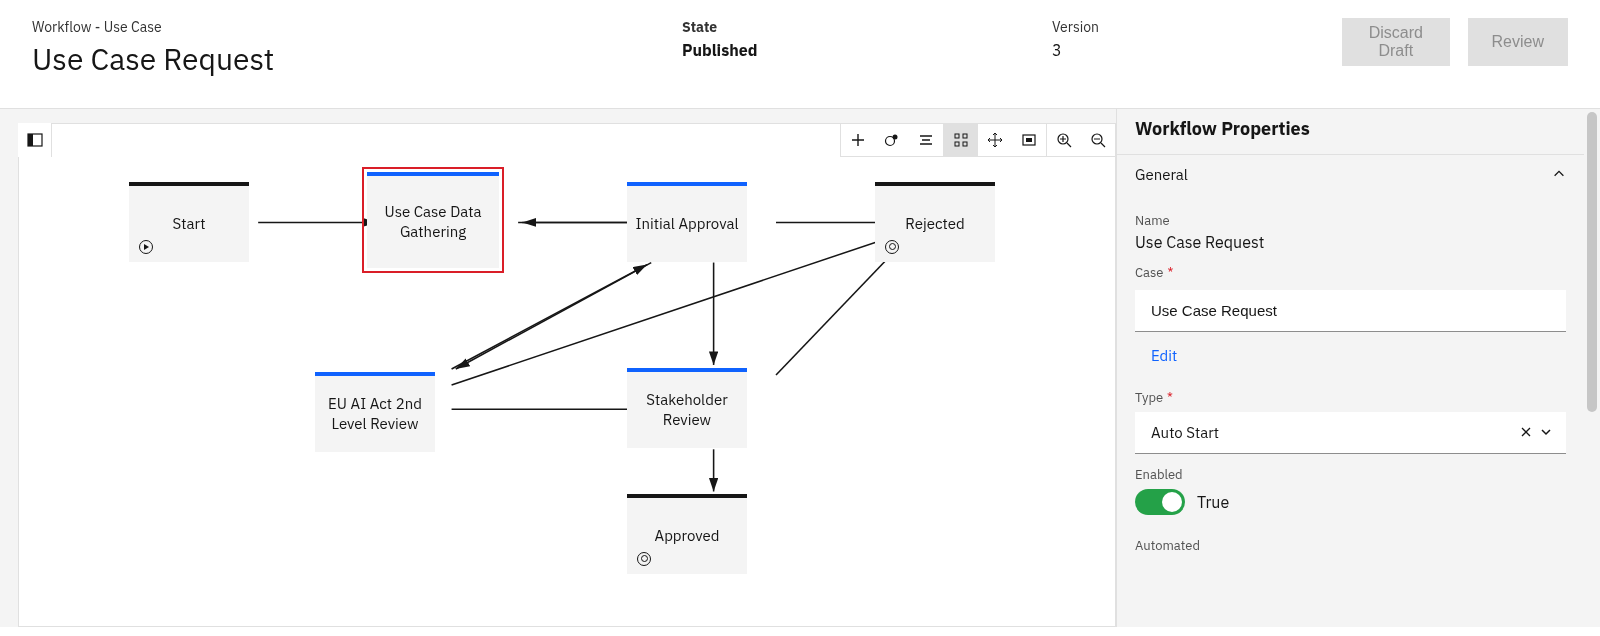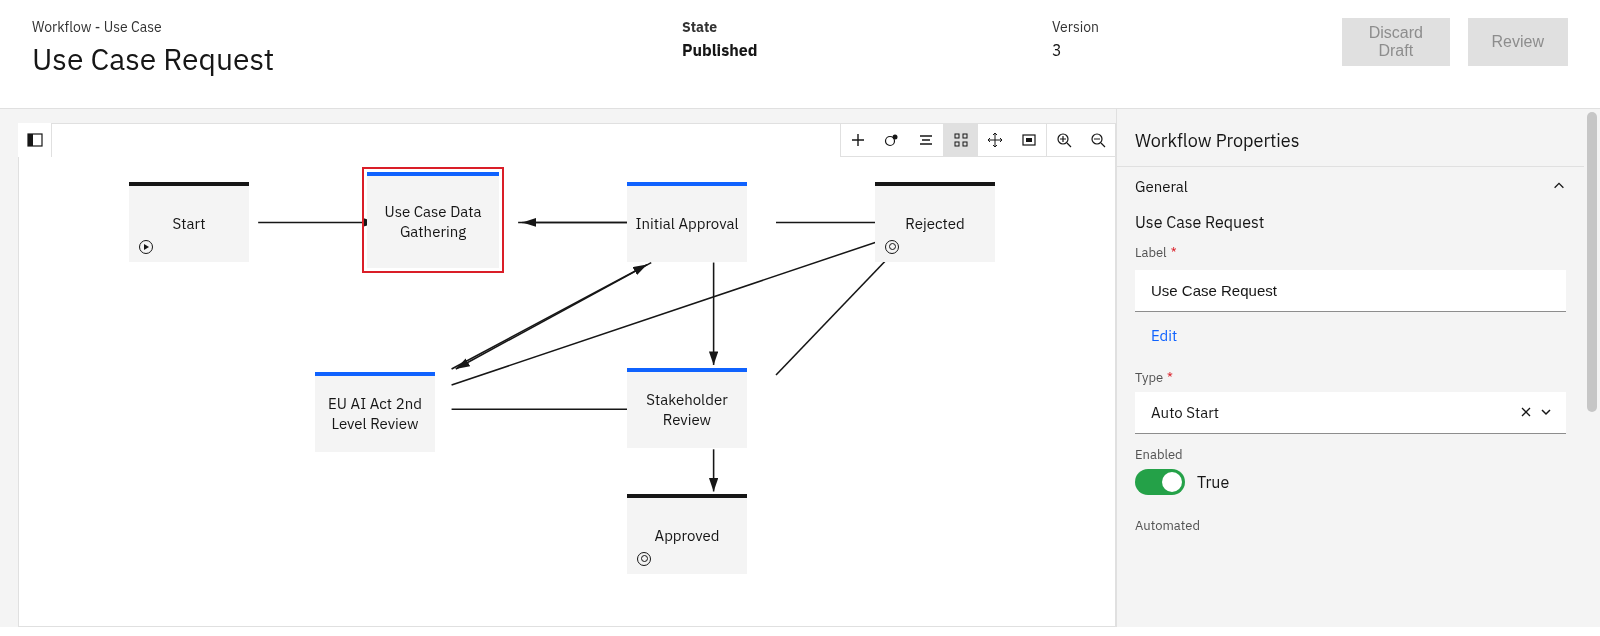--- a/index.html
+++ b/index.html
@@ -36,21 +36,21 @@
 .node-icon { position: absolute; left: 10px; bottom: 8px; }
 .circle-play { width:14px; height:14px; border:1.5px solid #161616; border-radius:50%; display:flex; align-items:center; justify-content:center; }
 .circle-play::after { content:""; border-left:5px solid #161616; border-top:3px solid transparent; border-bottom:3px solid transparent; margin-left:1px; }
 .circle-stop { width:14px; height:14px; border:1.5px solid #161616; border-radius:50%; display:flex; align-items:center; justify-content:center; }
 .circle-stop::after { content:""; width:5px; height:5px; border:1.5px solid #161616; border-radius:50%; }
 
 svg.flow { position: absolute; inset: 0; width: 100%; height: 100%; pointer-events: none; }
 
 
 .panel { width: 468px; background: #f4f4f4; display: flex; flex-direction: column; border-left: 1px solid #e0e0e0; overflow-y: auto; }
-.panel-title { font-size: 18px; font-weight: 400; color: #161616; padding: 20px 18px 14px 18px; }
+.panel-title { font-size: 18px; font-weight: 700; color: #161616; padding: 8px 18px 14px 18px; }
 .section-header { display: flex; align-items: center; justify-content: space-between; padding: 10px 18px 10px 18px; border-top: 1px solid #e0e0e0; cursor: pointer; }
 .section-title { font-size: 15px; color: #161616; text-align: center; }
 .chevron { width: 14px; height: 14px; }
 .section-body { padding: 6px 18px 10px 18px; }
 .field-label { font-size: 13px; color: #525252; margin-top: 12px; margin-bottom: 3px; }
 .field-value { font-size: 16px; color: #161616; }
 .req { color: #da1e28; margin-left: 4px; }
 .text-input { width: 100%; height: 42px; background: #fff; border: none; border-bottom: 1px solid #8d8d8d; padding: 0 16px; font-size: 15px; color: #161616; margin-top: 6px; }
 .link { color: #0f62fe; font-size: 15px; padding: 14px 16px 4px 16px; display: inline-block; cursor: pointer; }
 .select { width: 100%; height: 42px; background: #fff; border: none; border-bottom: 1px solid #8d8d8d; display: flex; align-items: center; padding: 0 10px 0 16px; margin-top: 6px; font-size: 15px; color: #161616; }
@@ -227,24 +227,25 @@
   <div class="main-right">
     <div class="panel">
       <div class="panel-title">Workflow Properties</div>
       <div class="section-header">
         <span class="section-title">General</span>
         <svg class="chevron" viewBox="0 0 16 16">
             <path d="M3 10l5-5 5 5" fill="none" stroke="#161616" stroke-width="1.5"></path>
           </svg>
       </div>
       <div class="section-body">
+        <div class="field-label">Name</div>
         <div class="field-value">Use Case Request</div>
 
         <div class="field-label">
-          <span>Label</span><span class="req">*</span>
+          <span>Case</span><span class="req">*</span>
         </div>
         <input class="text-input" type="text" value="Use Case Request" style="">
         <a class="link">Edit</a>
 
         <div class="field-label" style="margin-top:20px;">
           <span>Type</span><span class="req">*</span>
         </div>
         <div class="select">
           <span>Auto Start</span>
           <span class="spacer"></span>

